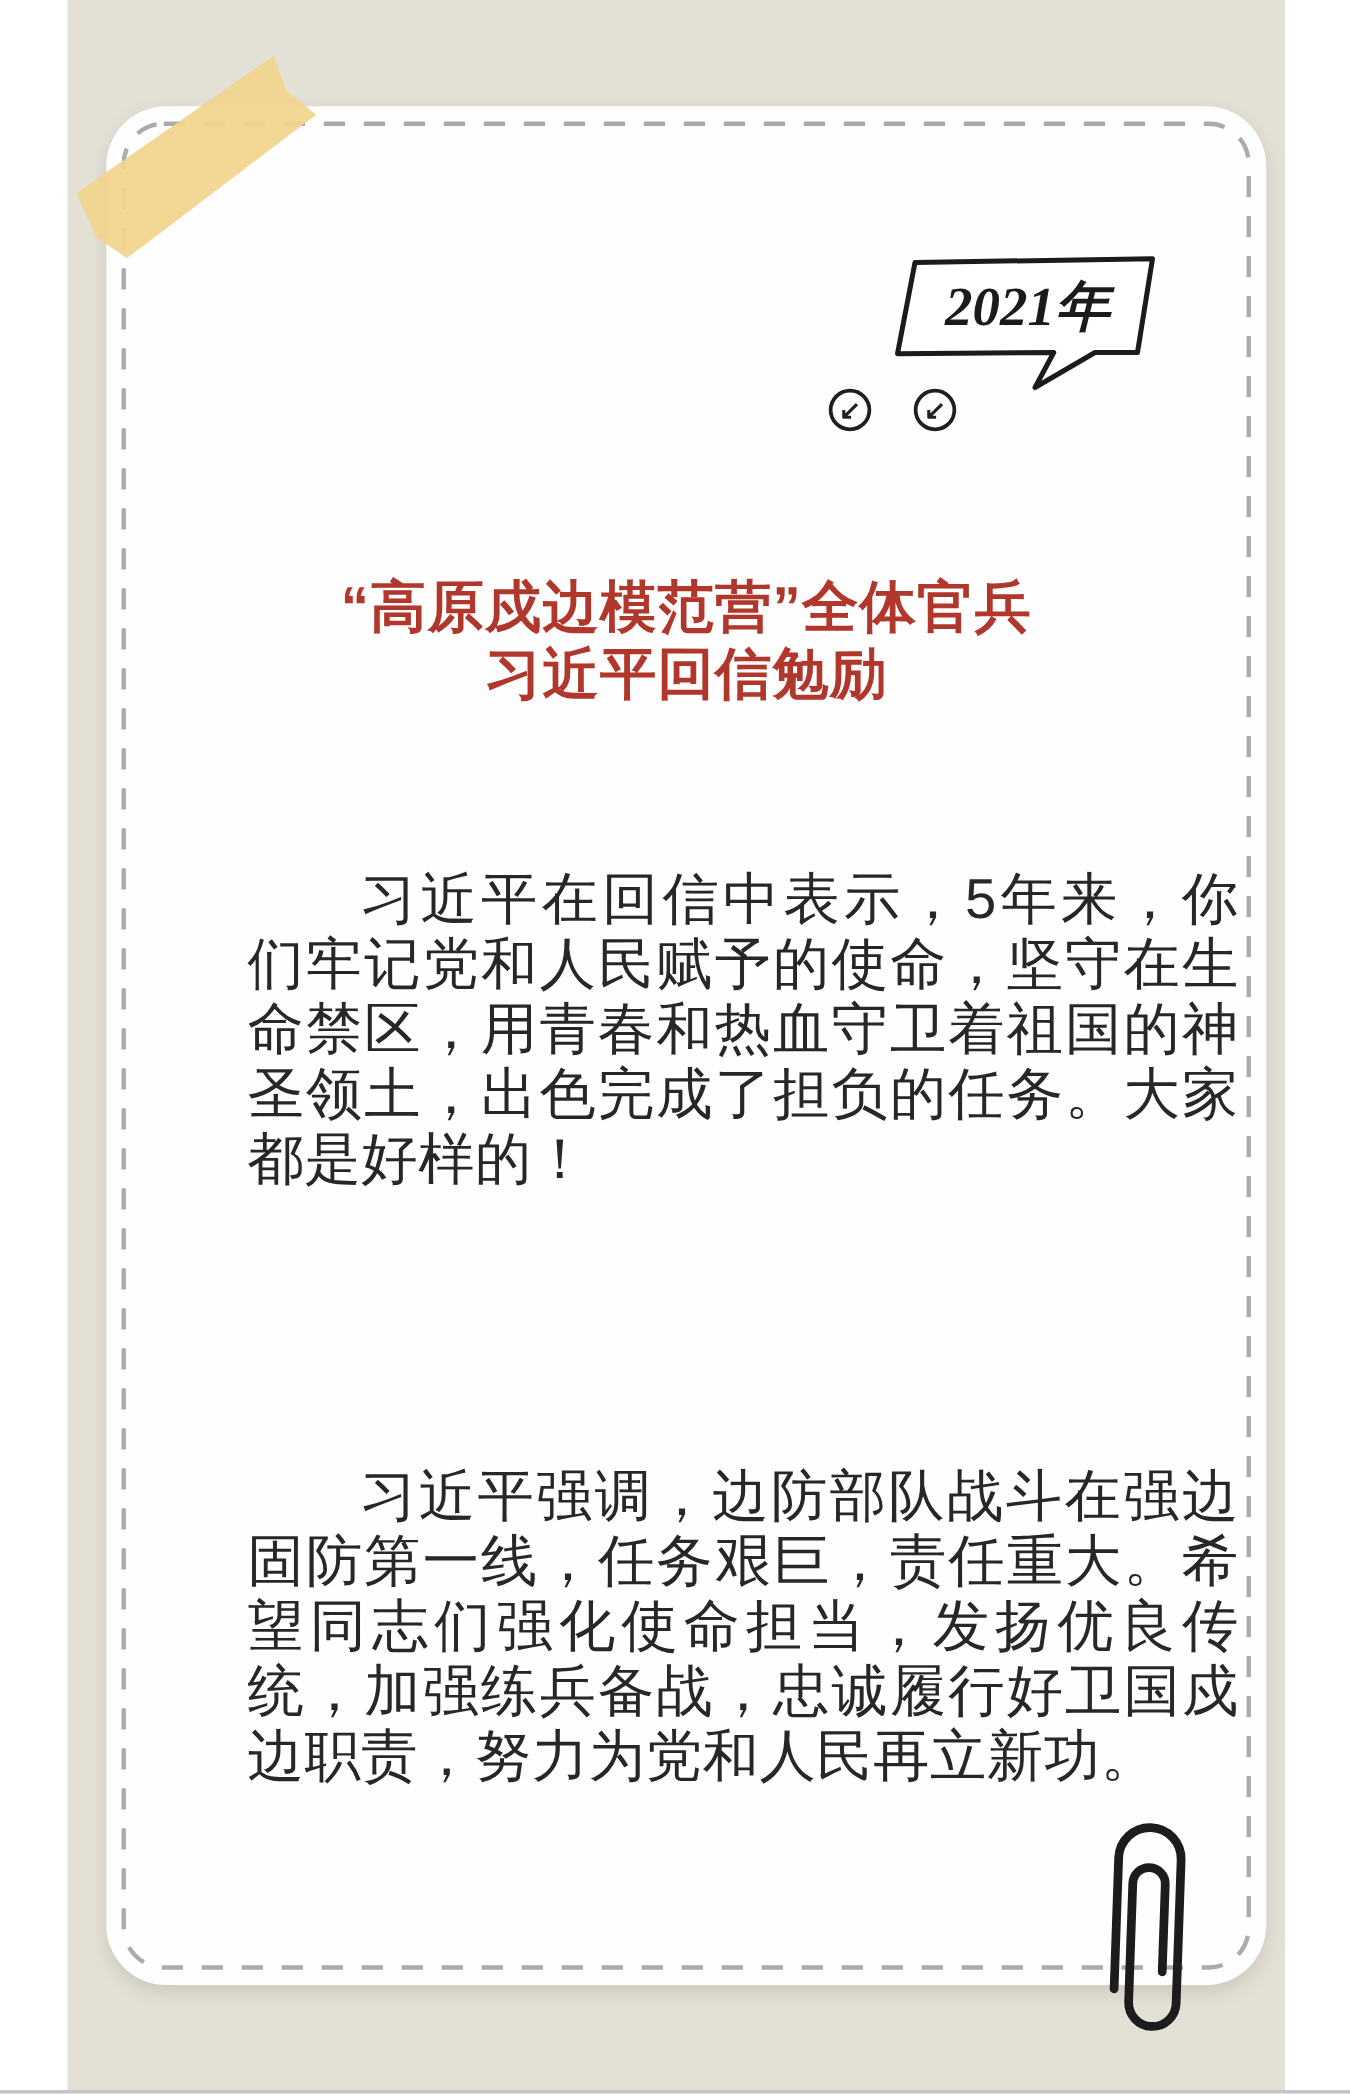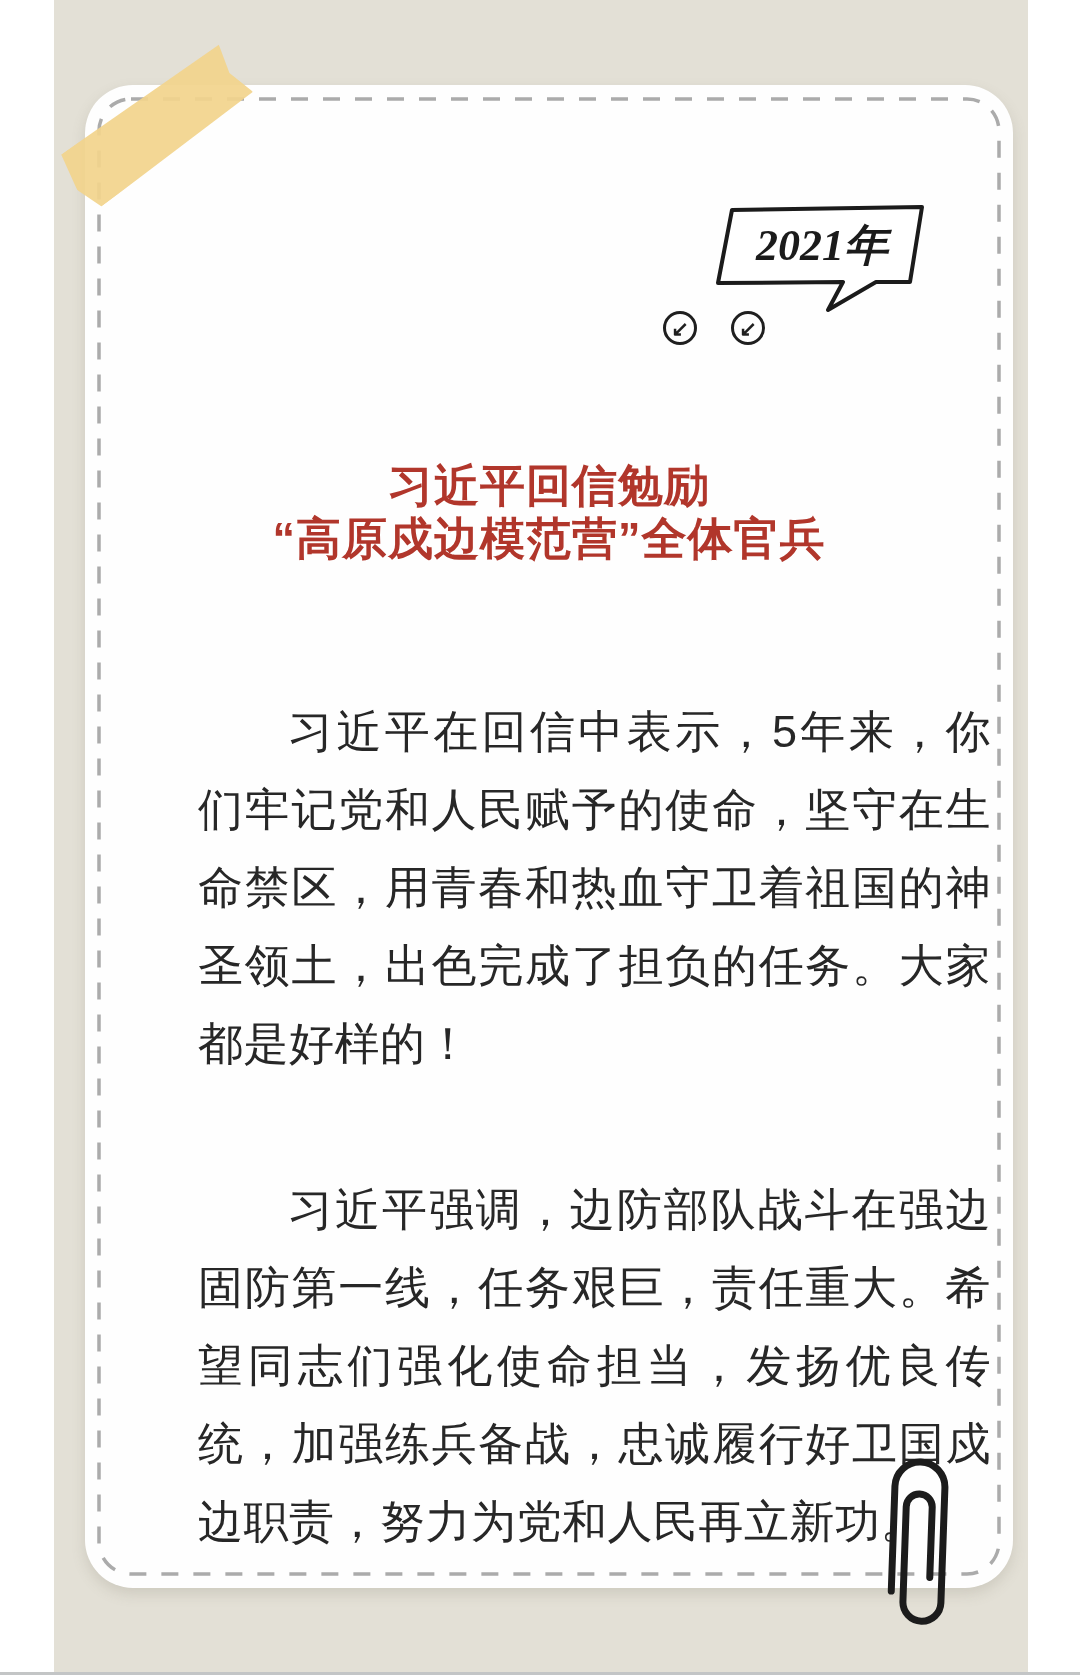--- a/index.html
+++ b/index.html
@@ -40,21 +40,21 @@
     font-family:"Liberation Serif",serif;font-style:italic;font-weight:bold;
     font-size:44px;fill:#1b1b1b;
   }
   .title{
     position:absolute;left:0;top:374px;width:928px;
     text-align:center;color:#b1362b;font-weight:bold;
     font-size:45px;line-height:53px;letter-spacing:1px;
   }
   .para{
     position:absolute;left:113px;width:793px;margin:0;
-    color:#272727;font-size:45px;line-height:78px;
+    color:#272727;font-size:45px;line-height:52px;
     text-align:justify;text-indent:2em;font-weight:500;
     letter-spacing:.5px;
   }
   .para.p1{top:608px;}
   .para.p2{top:1086px;}
   .paperclip-svg{
     position:absolute;left:868px;top:1442px;width:100px;height:200px;
     transform:rotate(2deg);
   }
 </style>
@@ -69,22 +69,22 @@
   </svg>
 
   <div class="arrow-circle first">
     <span>↙</span>
   </div>
   <div class="arrow-circle second">
     <span>↙</span>
   </div>
 
   <div class="title">
+    <div>“高原戍边模范营”全体官兵</div>
     <div>习近平回信勉励</div>
-    <div>“高原戍边模范营”全体官兵</div>
   </div>
 
   <p class="para p1">习近平在回信中表示，5年来，你们牢记党和人民赋予的使命，坚守在生命禁区，用青春和热血守卫着祖国的神圣领土，出色完成了担负的任务。大家都是好样的！</p>
   <p class="para p2">习近平强调，边防部队战斗在强边固防第一线，任务艰巨，责任重大。希望同志们强化使命担当，发扬优良传统，加强练兵备战，忠诚履行好卫国戍边职责，努力为党和人民再立新功。</p>
 </div>
 
 <div class="tape"></div>
 
 <svg class="badge-svg" viewBox="0 0 220 118">
   <polygon points="22,10 212,7 200,82 166,82 118,110 133,82 8,83" fill="#ffffff" stroke="#1b1b1b" stroke-width="4" stroke-linejoin="round"></polygon>

